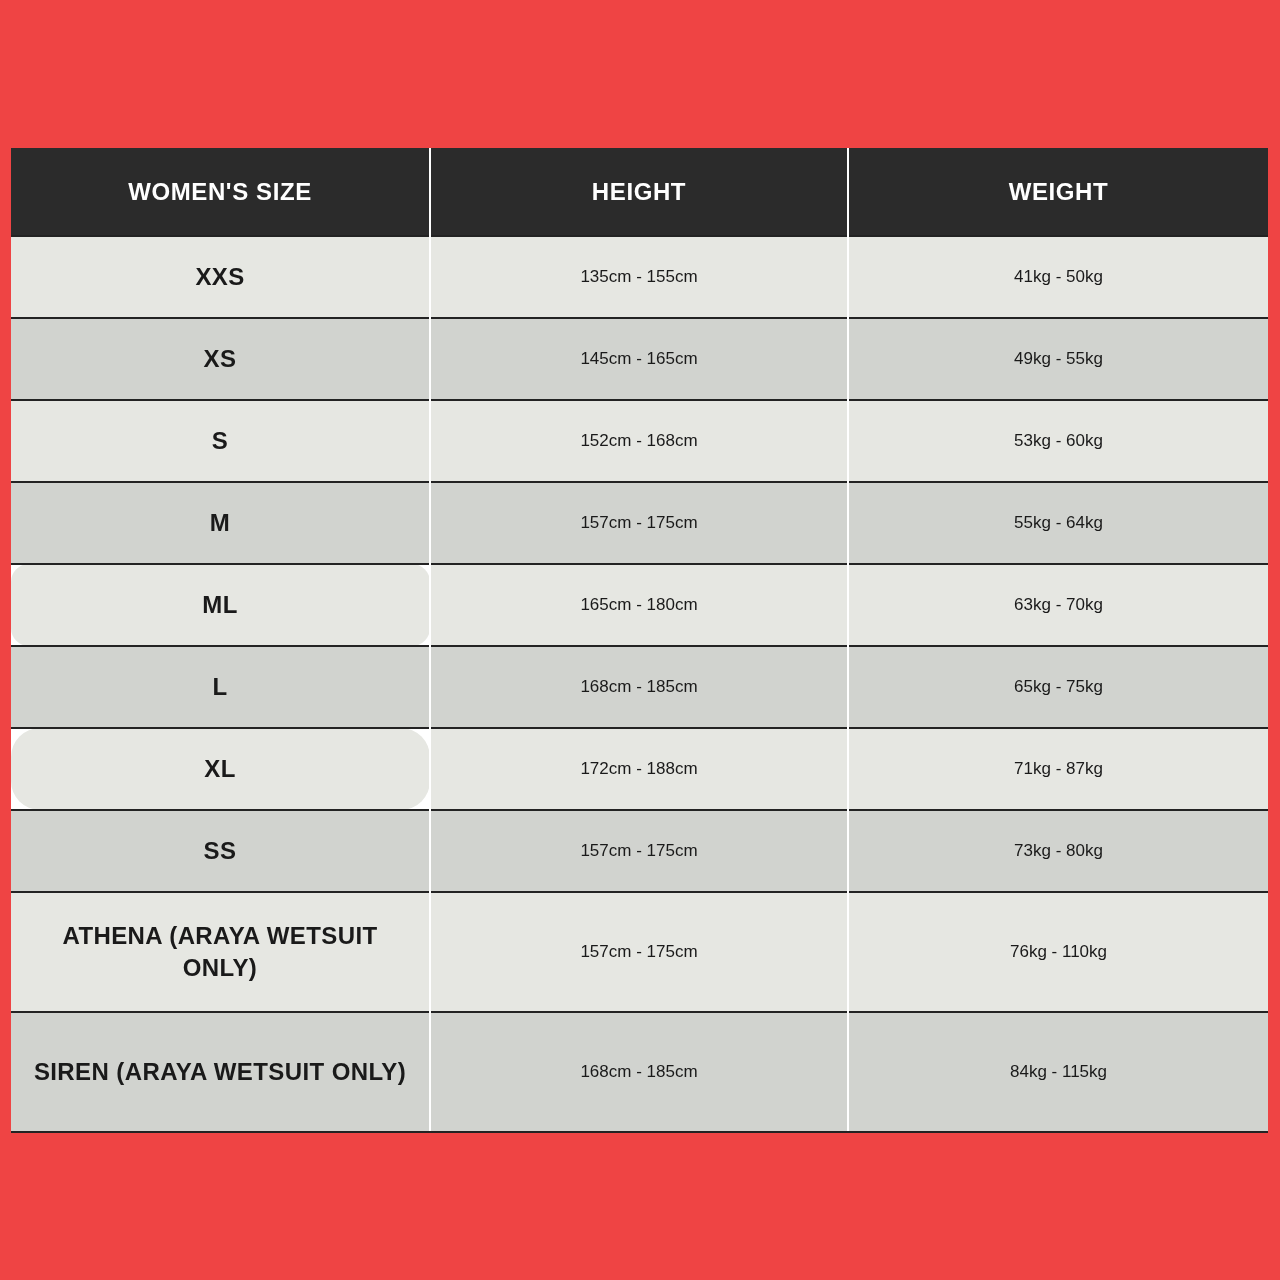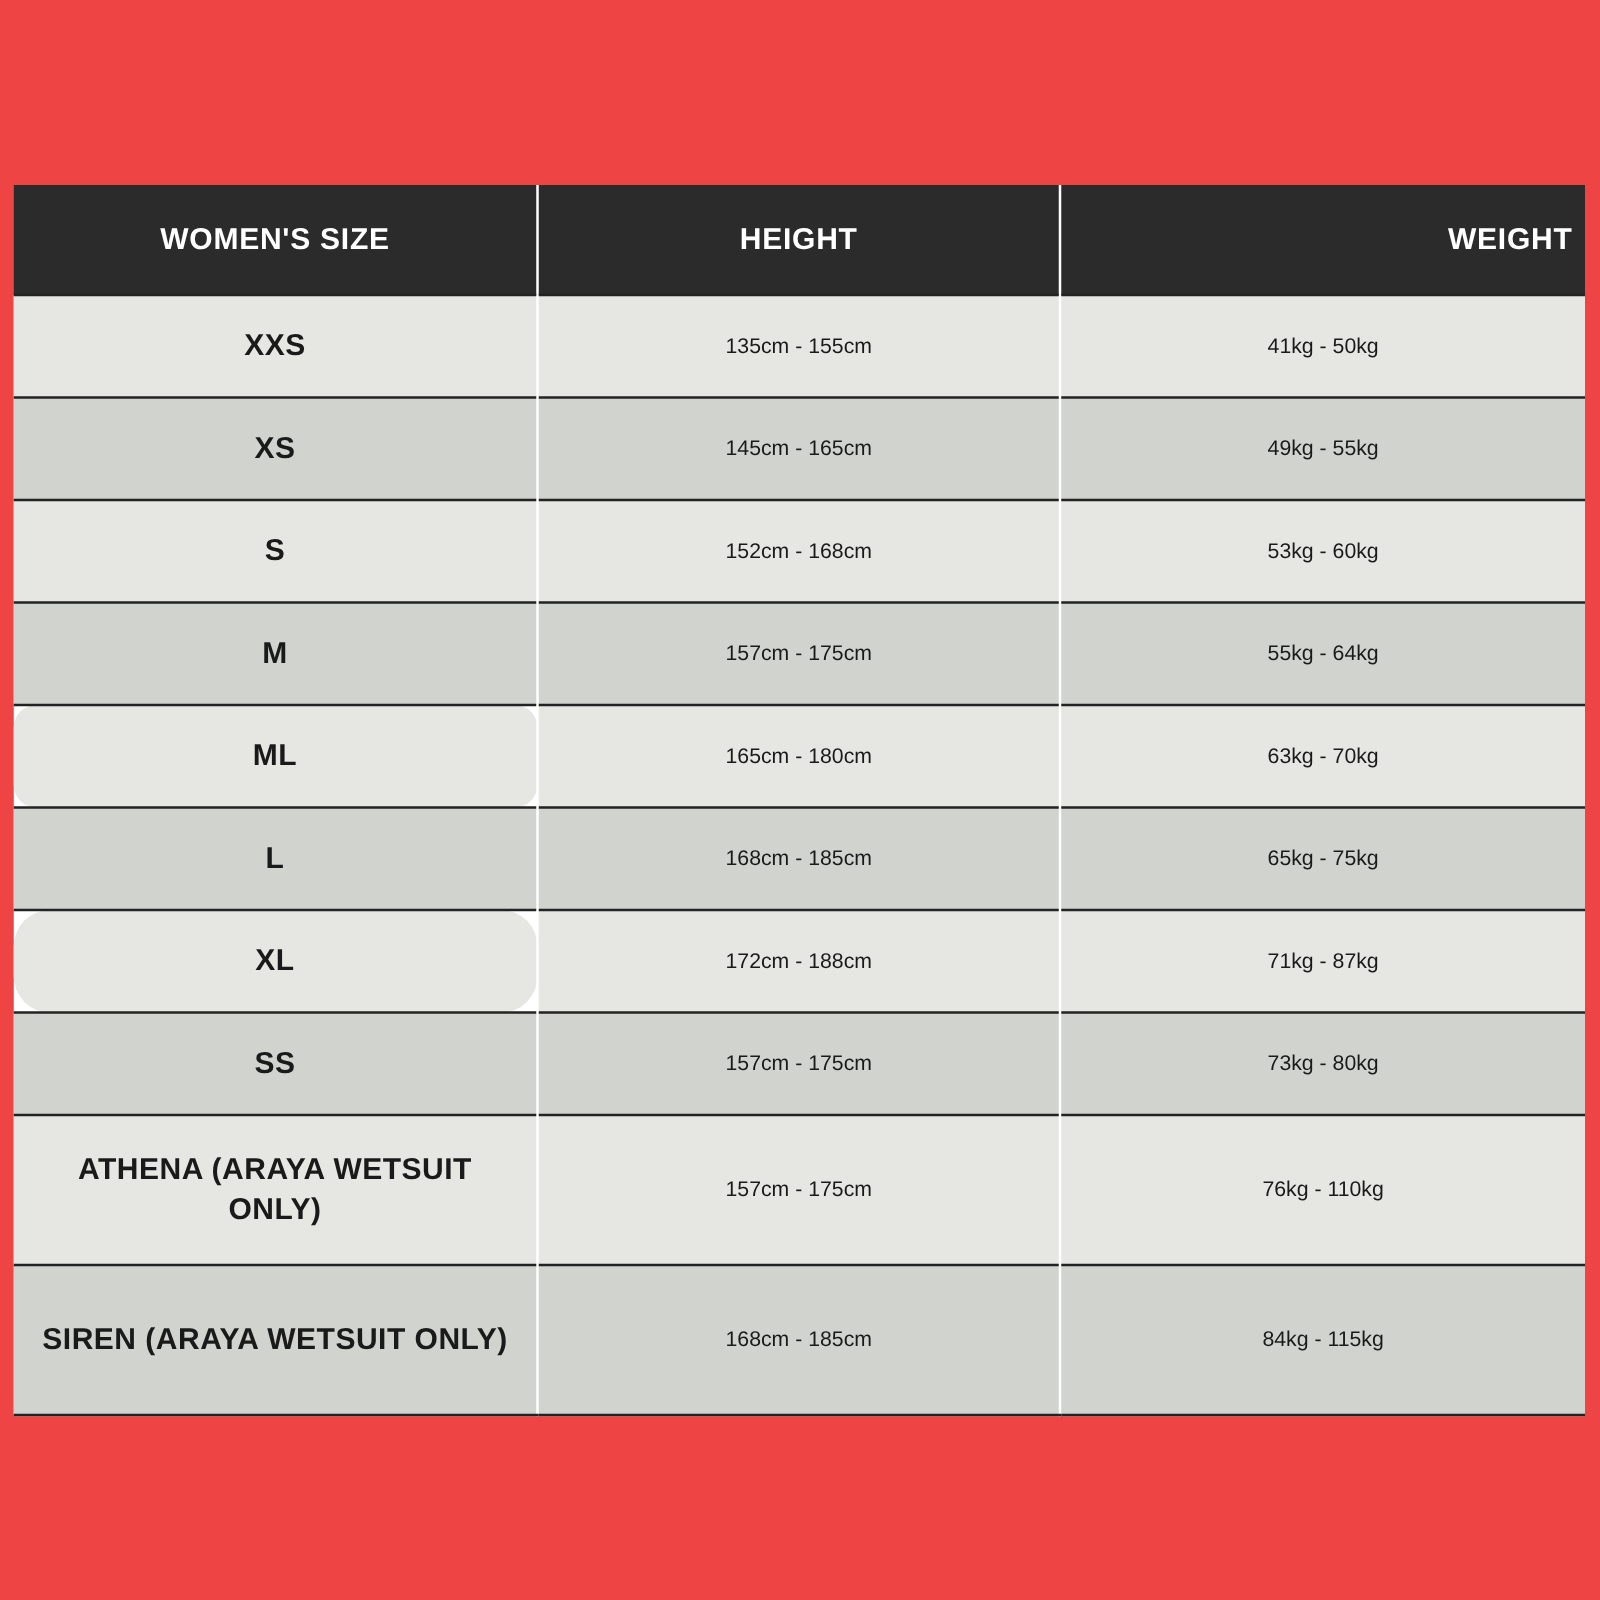--- a/index.html
+++ b/index.html
@@ -117,21 +117,21 @@
     <table class="size-chart">
       <colgroup>
         <col class="col-size">
         <col class="col-height">
         <col class="col-weight">
       </colgroup>
       <thead>
         <tr class="chart-head-row">
           <th style="background: rgb(43, 43, 43); color: rgb(255, 255, 255);">WOMEN'S SIZE</th>
           <th style="background: rgb(43, 43, 43); color: rgb(255, 255, 255);">HEIGHT</th>
-          <th style="background: rgb(43, 43, 43); color: rgb(255, 255, 255); text-align: right;">WEIGHT</th>
+          <th style="background: rgb(43, 43, 43); color: rgb(255, 255, 255);">WEIGHT</th>
         </tr>
       </thead>
       <tbody>
         <tr class="chart-row row-light">
           <td class="cell-size" style="background: rgb(230, 231, 226); color: rgb(26, 26, 26); border-top-color: rgb(35, 35, 35);">XXS</td>
           <td class="cell-height" style="background: rgb(230, 231, 226); color: rgb(26, 26, 26); border-top-color: rgb(35, 35, 35);">135cm - 155cm</td>
           <td class="cell-weight" style="background: rgb(230, 231, 226); color: rgb(26, 26, 26); border-top-color: rgb(35, 35, 35);">41kg - 50kg</td>
         </tr>
         <tr class="chart-row row-dark">
           <td class="cell-size" style="background: rgb(209, 211, 207); color: rgb(26, 26, 26); border-top-color: rgb(35, 35, 35);">XS</td>

